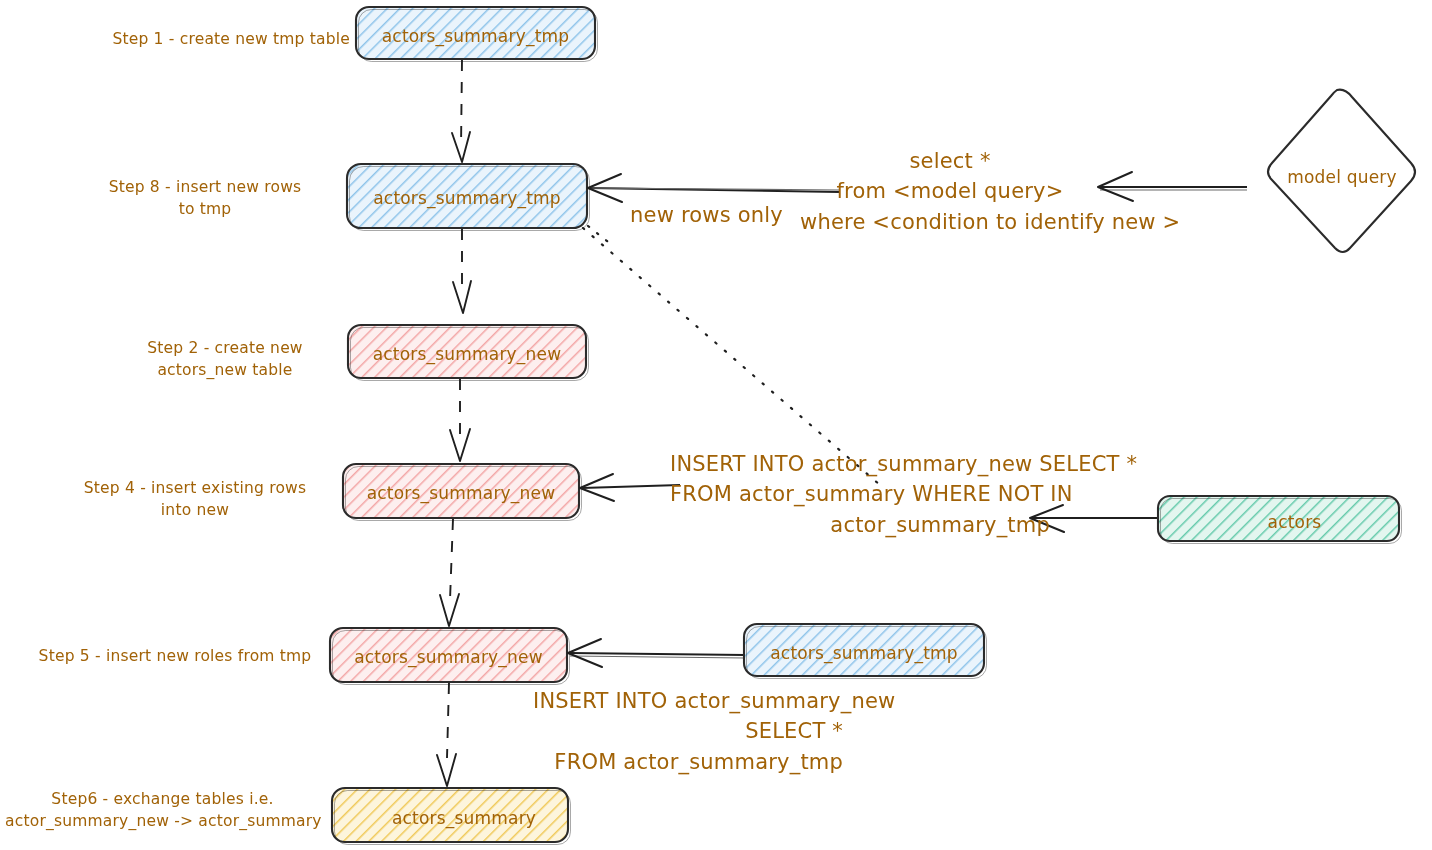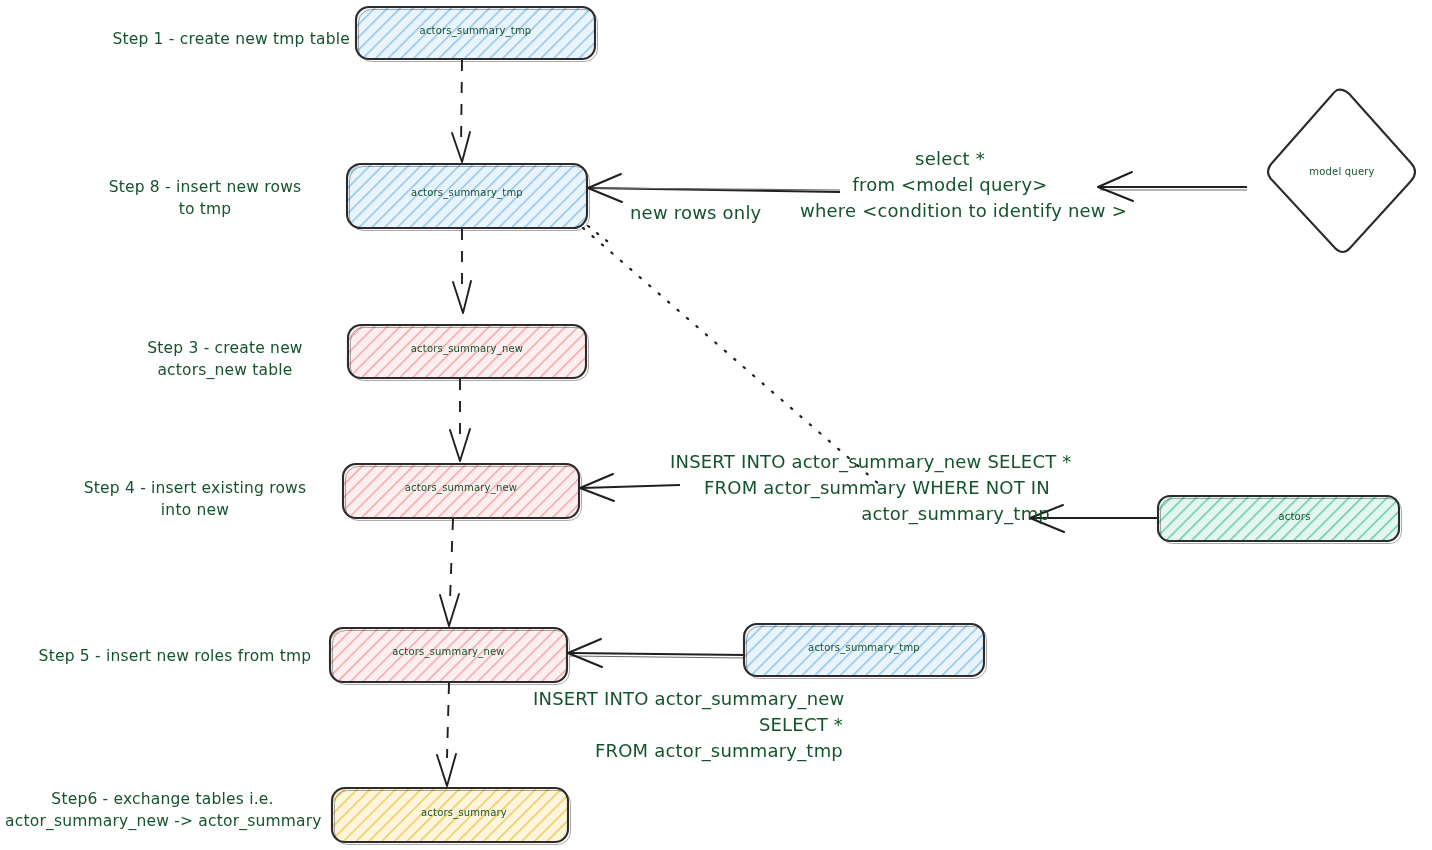--- a/index.html
+++ b/index.html
@@ -16,35 +16,35 @@
   }
   #canvas {
     position: absolute;
     left: 0; top: 0;
     width: 1432px;
     height: 850px;
   }
   .lbl {
     position: absolute;
     font-family: "DejaVu Sans", sans-serif;
-    color: #14532d;
+    color: #a16207;
     white-space: pre;
     text-align: center;
     line-height: 1.45;
     letter-spacing: 0.2px;
   }
   .step-label {
     font-size: 15.5px;
   }
   .node-label {
-    font-size: 10px;
+    font-size: 17px;
     text-align: center;
   }
   .edge-label {
-    font-size: 18px;
+    font-size: 21px;
   }
 </style>
 </head>
 <body>
 
 <svg id="canvas" viewBox="0 0 1432 850">
   <defs>
     <pattern id="hatch-blue" width="9" height="9" patternTransform="rotate(45)" patternUnits="userSpaceOnUse">
       <rect width="9" height="9" fill="#eaf4fc"></rect>
       <line x1="0" y1="0" x2="0" y2="9" stroke="#8fc4ea" stroke-width="3"></line>
@@ -164,21 +164,21 @@
     <rect x="332" y="788" width="236" height="54" rx="13" ry="13" fill="url(#hatch-yellow)" stroke="#2b2b2b" stroke-width="2.1"></rect>
     <rect x="334.5" y="790.5" width="236" height="54" rx="13" ry="13" fill="none" stroke="#2b2b2b" stroke-width="0.9" opacity="0.45"></rect>
   </g>
 </svg>
 
 <div class="lbl step-label" style="left:110px; top:28px; width:240px; text-align:right;">Step 1 - create new tmp table</div>
 
 <div class="lbl step-label" style="left:90px; top:176px; width:230px; text-align:center;">Step 8 - insert new rows
 to tmp</div>
 
-<div class="lbl step-label" style="left:120px; top:337px; width:210px; text-align:center;">Step 3 - create new
+<div class="lbl step-label" style="left:120px; top:337px; width:210px; text-align:center;">Step 2 - create new
 actors_new table</div>
 
 <div class="lbl step-label" style="left:70px; top:477px; width:250px; text-align:center;">Step 4 - insert existing rows
 into new</div>
 
 <div class="lbl step-label" style="left:30px; top:645px; width:290px; text-align:center;">Step 5 - insert new roles from tmp</div>
 
 <div class="lbl step-label" style="left:5px; top:788px; width:315px; text-align:center;">Step6 - exchange tables i.e.
 actor_summary_new -&gt; actor_summary</div>
 

